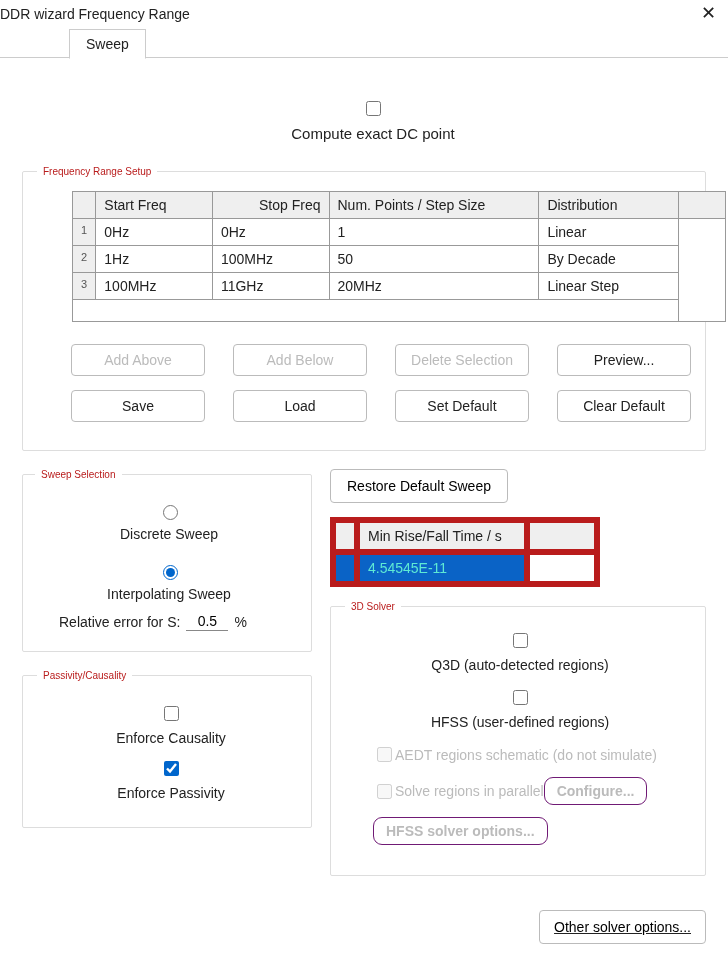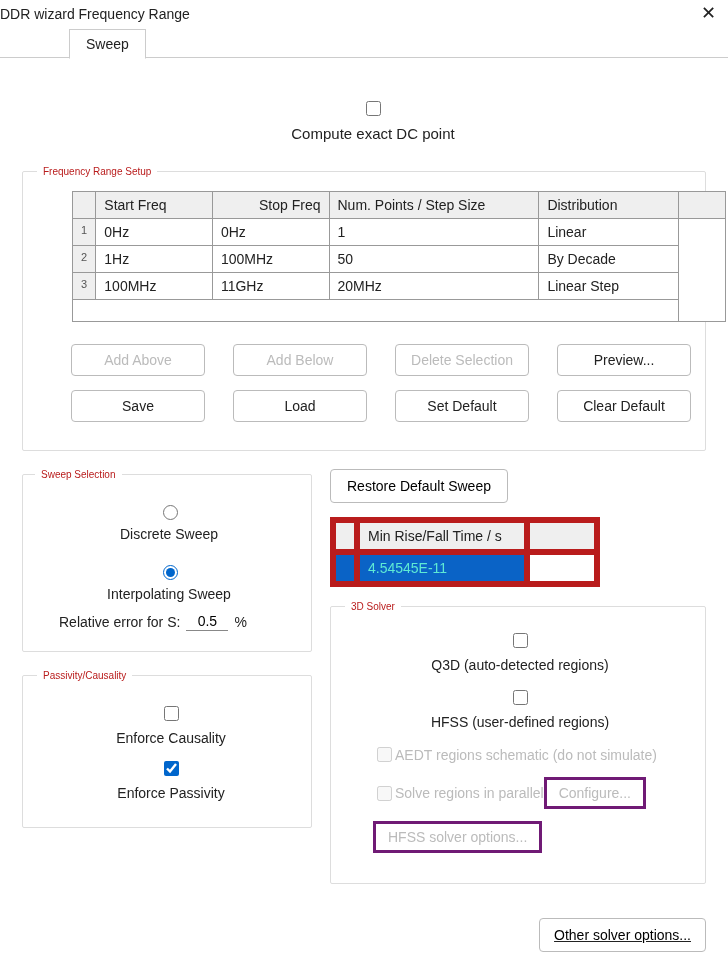--- a/index.html
+++ b/index.html
@@ -216,25 +216,26 @@
     display: flex;
     align-items: center;
     gap: 0;
     font-size: 14px;
     margin-bottom: 12px;
   }
   .solver-sub.disabled, .solver-sub.disabled * {
     color: #bbb;
   }
   .small-btn {
-    border: 3px solid #701a75;
-    border-radius: 0;
+    border: 1px solid #701a75;
+    border-radius: 9px;
     background: #fff;
     padding: 5px 12px;
     font-size: 14px;
+    font-weight: bold;
   }
   .small-btn.disabled { color: #bbb; }
   .bottom-row {
     display: flex;
     justify-content: flex-end;
     padding: 6px 22px 0 0;
     text-decoration: underline;
   }
 </style>
 </head>

